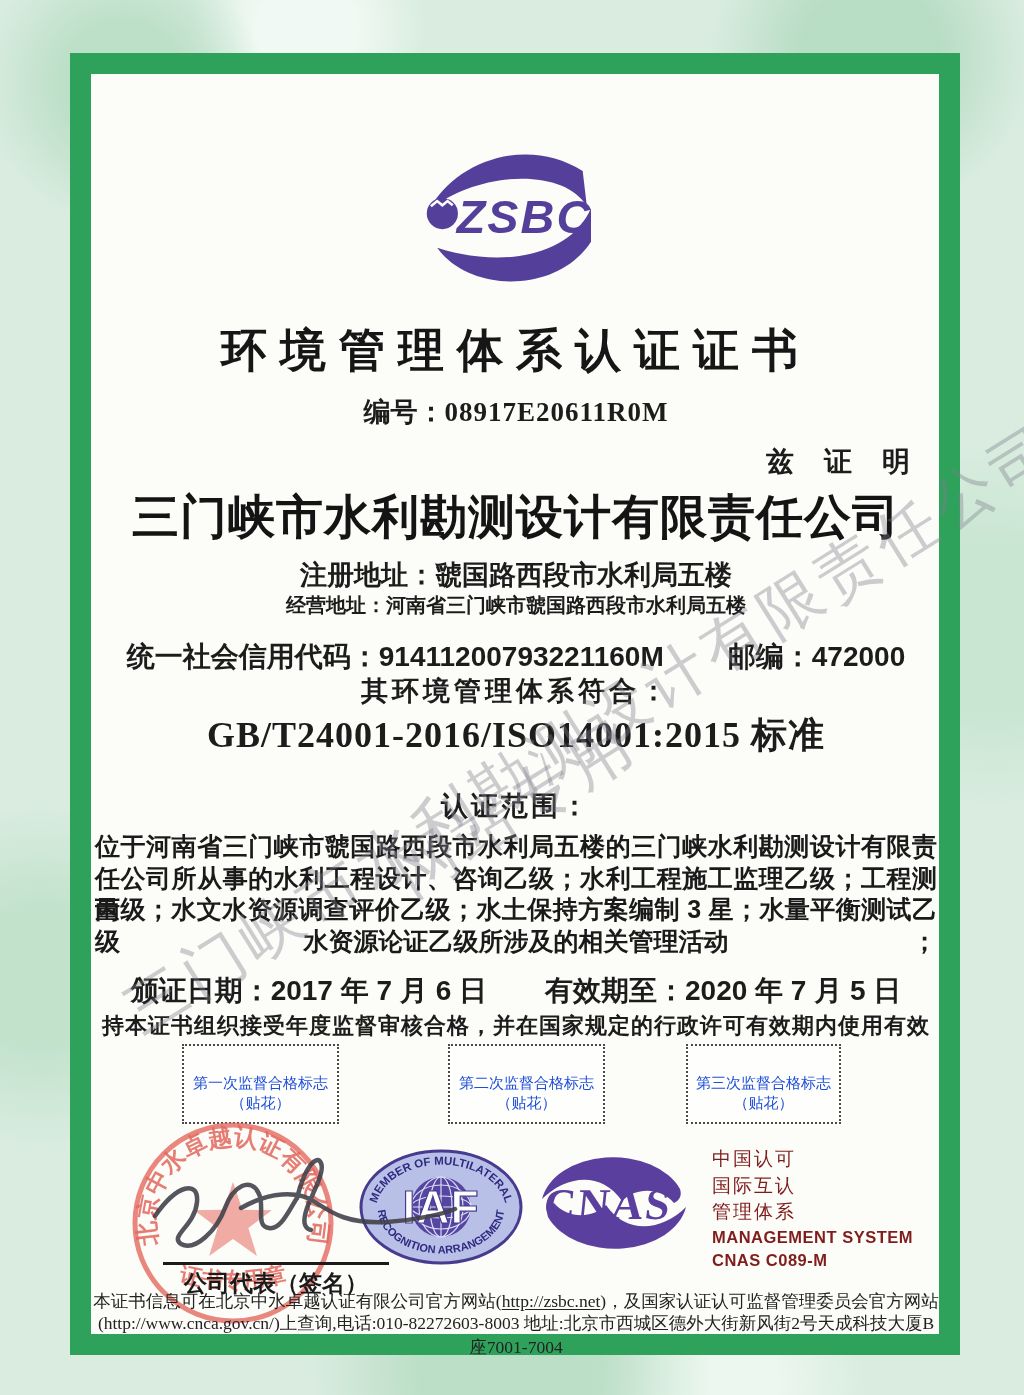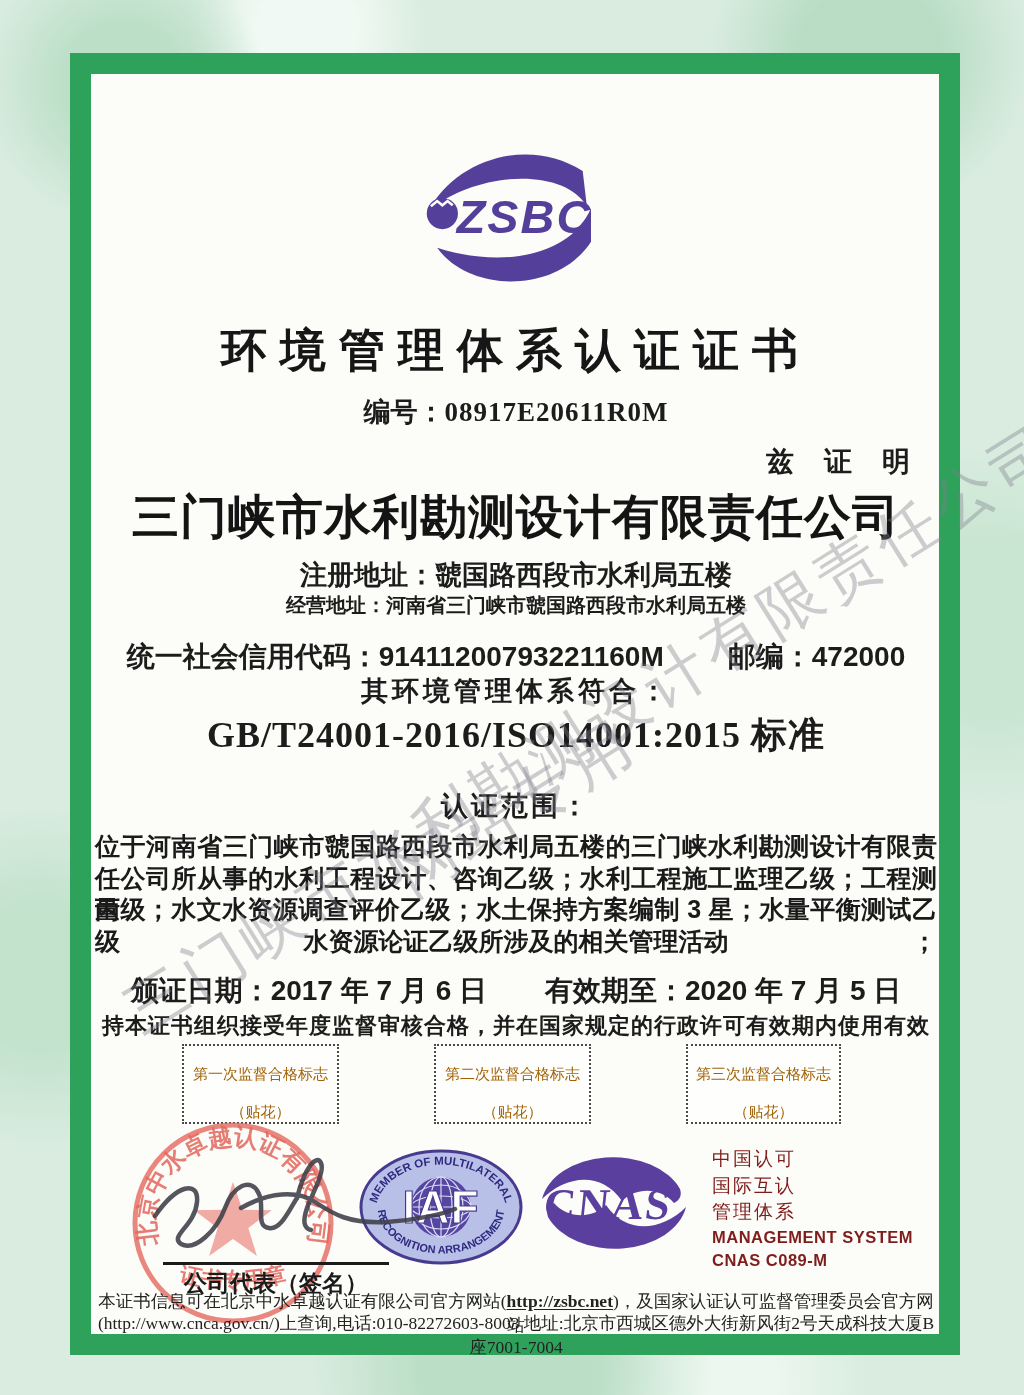--- a/index.html
+++ b/index.html
@@ -33,32 +33,32 @@
   .conform{top:673px;font-size:27px;letter-spacing:4px;}
   .standard{top:711px;font-size:36px;font-weight:600;letter-spacing:1px;}
   .scopelabel{top:788px;font-size:27px;letter-spacing:3px;}
   .scope{top:831px;left:95px;width:842px;font-size:25px;font-weight:bold;color:#1a1a1a;}
   .scope .ln{height:31.5px;line-height:31.5px;text-align:justify;text-align-last:justify;}
   .scope .ln.last{text-align:center;text-align-last:center;}
   .dates{top:972px;font-size:28px;}
   .dates .gap{display:inline-block;width:58px;}
   .note{top:1011px;font-size:22px;letter-spacing:1px;}
   .stickbox{top:1044px;height:80px;box-sizing:border-box;border:2px dotted #4a4a4a;
-            background:#fefefc;display:flex;flex-direction:column;justify-content:space-between;
-            padding-top:18px;color:#a16207;font-size:15px;line-height:20px;text-align:center;
+            background:#fefefc;display:flex;flex-direction:column;justify-content:center;
+            padding-top:18px;color:#1d4ed8;font-size:15px;line-height:20px;text-align:center;
             font-family:"Liberation Serif",serif;}
   .accred{left:712px;top:1146px;color:#7f1d1d;text-align:left;}
   .accred .cn{font-size:19px;line-height:26.5px;letter-spacing:2px;}
   .accred .en{font-size:16.5px;line-height:23.5px;font-weight:bold;letter-spacing:.5px;}
   .sigline{left:163px;top:1262px;width:226px;border-top:3px solid #1b1b1b;
            text-align:center;font-size:23px;font-weight:bold;padding-top:3px;color:#1a1a1a;}
   .footer{font-family:"Liberation Serif",serif;font-size:17.5px;color:#222;}
   .f1{top:1289px;}
   .f2{top:1311px;}
-  .footer u{text-underline-offset:2px;font-weight:bold;}
+  .footer u{text-underline-offset:2px;}
   .wm{position:absolute;z-index:3;font-family:"Liberation Serif",serif;
       color:rgba(125,125,140,.38);white-space:nowrap;transform-origin:0 50%;
       transform:rotate(-32deg);letter-spacing:6px;pointer-events:none;}
   .wm1{left:130px;top:975px;font-size:62px;}
   .wm2{left:400px;top:838px;font-size:62px;}
 </style>
 </head>
 <body>
 
 <div class="frame"></div>
@@ -104,21 +104,21 @@
 <div class="abs ctr z2 hei dates">
   <span>颁证日期：2017 年 7 月 6 日</span><span class="gap"></span><span>有效期至：2020 年 7 月 5 日</span>
 </div>
 
 <div class="abs ctr z2 hei note">持本证书组织接受年度监督审核合格，并在国家规定的行政许可有效期内使用有效</div>
 
 <div class="abs z2 stickbox" style="left:182px;width:157px;">
   <div>第一次监督合格标志</div>
   <div>（贴花）</div>
 </div>
-<div class="abs z2 stickbox" style="left:434px;width:157px;">
+<div class="abs z2 stickbox" style="left:448px;width:157px;">
   <div>第二次监督合格标志</div>
   <div>（贴花）</div>
 </div>
 <div class="abs z2 stickbox" style="left:686px;width:155px;">
   <div>第三次监督合格标志</div>
   <div>（贴花）</div>
 </div>
 
 <svg class="abs" style="left:118px;top:1108px;z-index:2;" width="230" height="230" viewBox="0 0 230 230">
   <circle cx="115" cy="115" r="98" fill="none" stroke="#e3685e" stroke-width="5" opacity="0.8"></circle>

